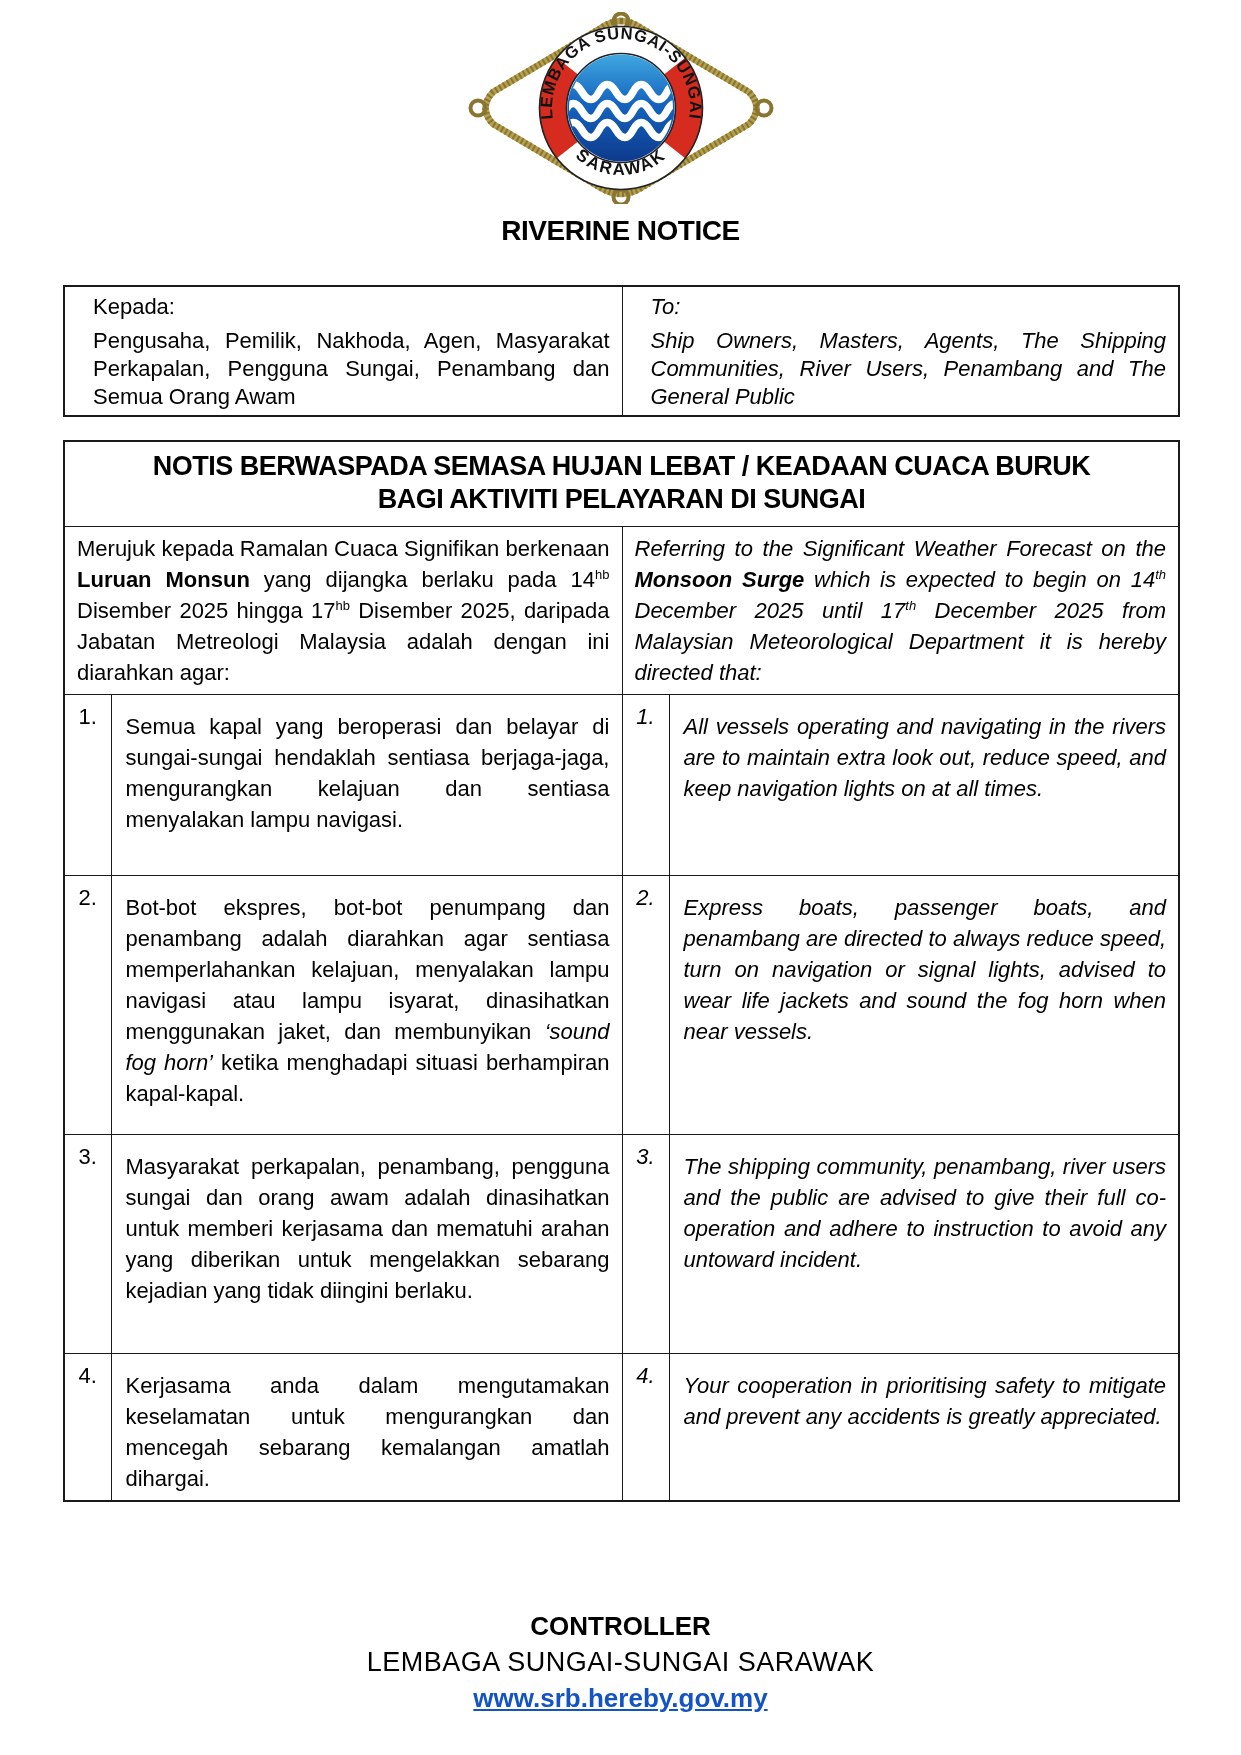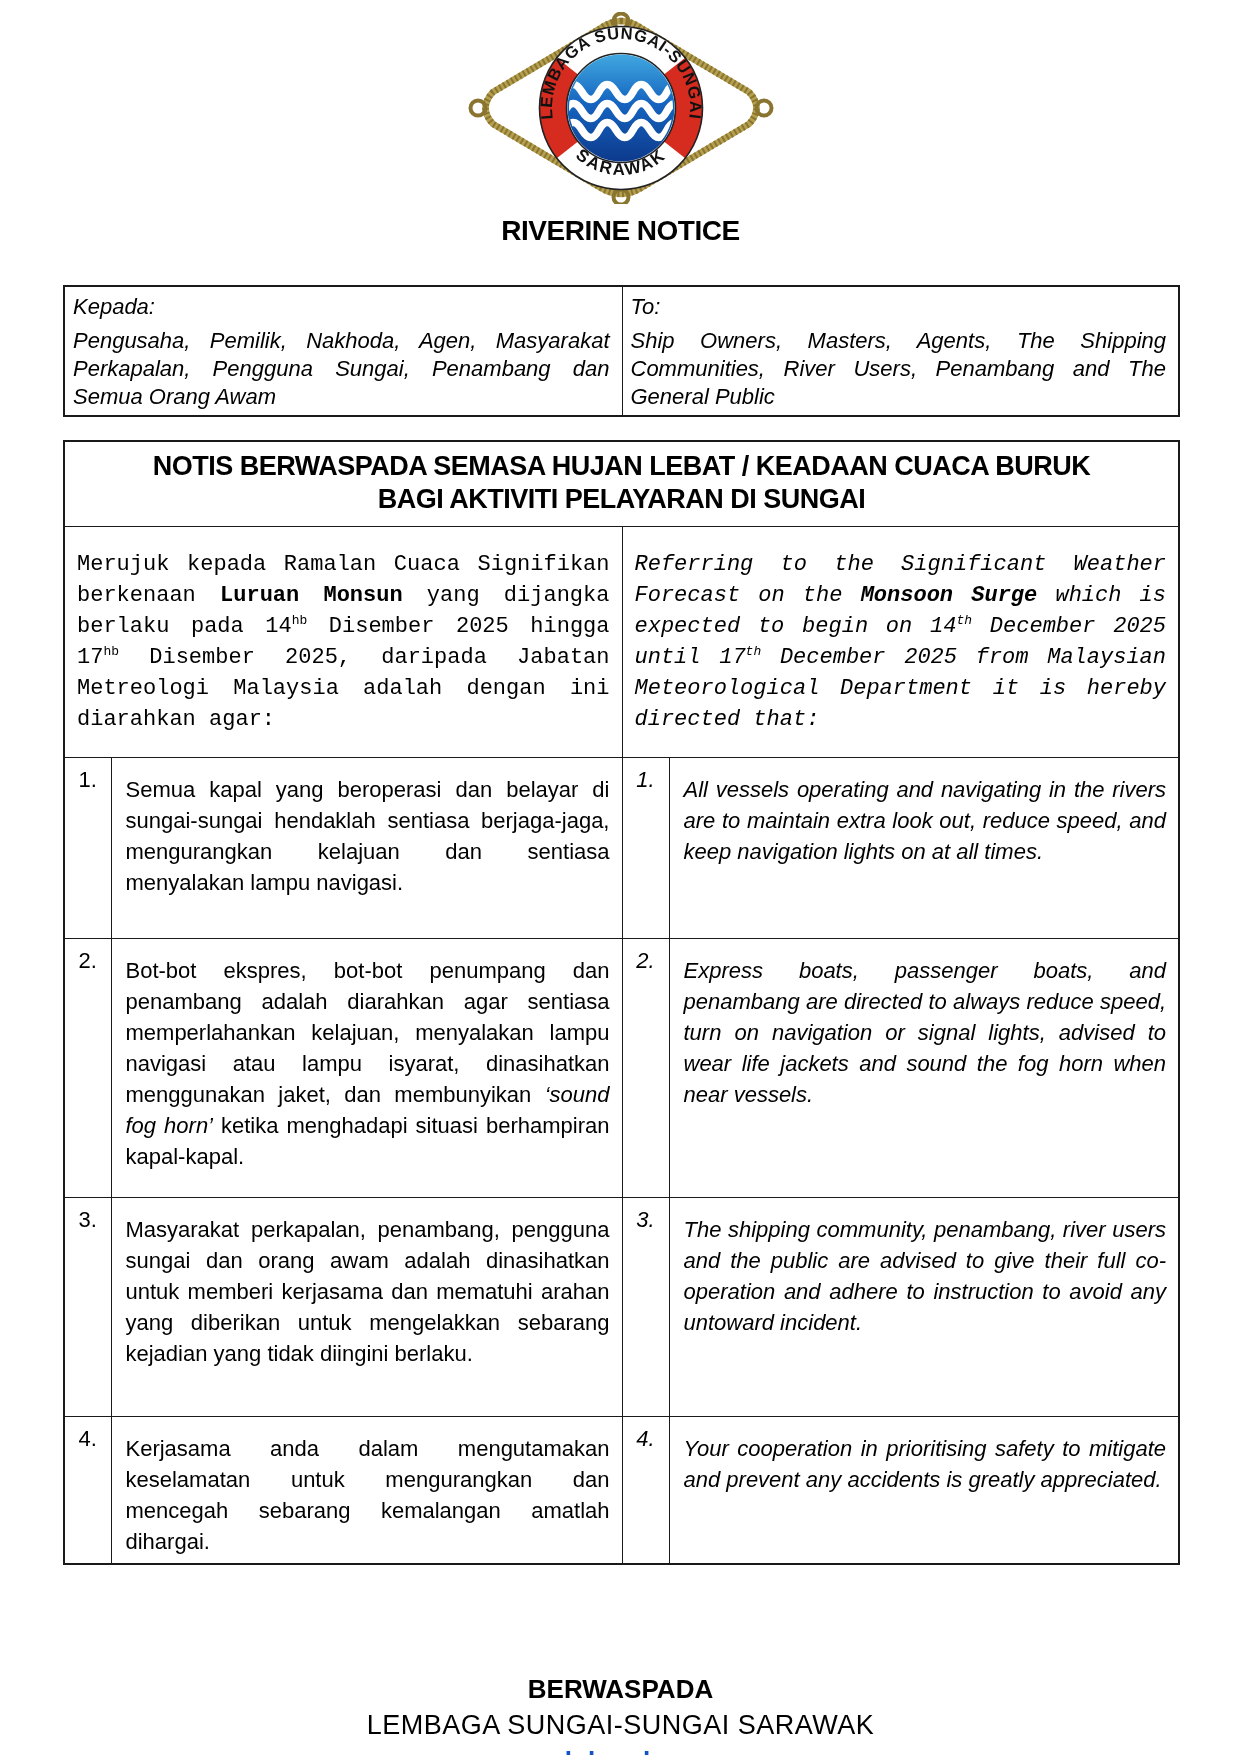--- a/index.html
+++ b/index.html
@@ -23,37 +23,37 @@
     line-height:29px;
     letter-spacing:-0.5px;
     margin-top:12px;
   }
   .notice-num { color:#20538c; }
 
   
   table { border-collapse:collapse; width:1115px; table-layout:fixed; }
   td { vertical-align:top; border:1px solid #1a1a1a; }
   .tblA { margin-top:40px; border:2px solid #1a1a1a; font-size:22px; line-height:28px; }
-  .tblA td { padding:6px 12px 4px 8px; height:112px;font-style:italic; }
+  .tblA td { padding:6px 12px 4px 28px; height:112px; }
   .tblB { margin-top:23px; border:2px solid #1a1a1a; font-size:22px; line-height:31px; }
   .en { font-style:italic; }
   p { margin:0; }
   .label { margin-bottom:6px; }
   .just { text-align:justify; }
 
   .head-cell {
     text-align:center;
     font-weight:bold;
     font-size:27px;
     line-height:33px;
     letter-spacing:-0.5px;
     padding:8px 10px;
     height:68px;
   }
-  .intro-cell { padding:22px 12px; height:153px;font-family:Liberation Mono, monospace; }
+  .intro-cell { padding:6px 12px; height:153px; }
   .num-cell  { text-align:center; padding:6px 2px; }
   .txt-cell  { padding:16px 12px 6px 14px; }
   .r1 td { height:158px; }
   .r2 td { height:236px; }
   .r3 td { height:196px; }
   .r4 td { height:122px; }
   sup { font-size:13px; line-height:0; }
 
   
   .footer { text-align:center; margin-top:106px; line-height:36px; }
@@ -206,18 +206,18 @@
           </td>
       <td class="num-cell en">4.</td>
       <td class="txt-cell en">
             <p class="just">Your cooperation in prioritising safety to mitigate and prevent any accidents is greatly appreciated.</p>
           </td>
     </tr>
   </tbody>
     </table>
 
   <div class="footer">
-    <div class="footer-controller">BERWASPADA</div>
+    <div class="footer-controller">CONTROLLER</div>
     <div class="footer-org">LEMBAGA SUNGAI-SUNGAI SARAWAK</div>
     <div><span class="footer-link">www.srb.hereby.gov.my</span></div>
   </div>
 
 </div>
 
 </body></html>

